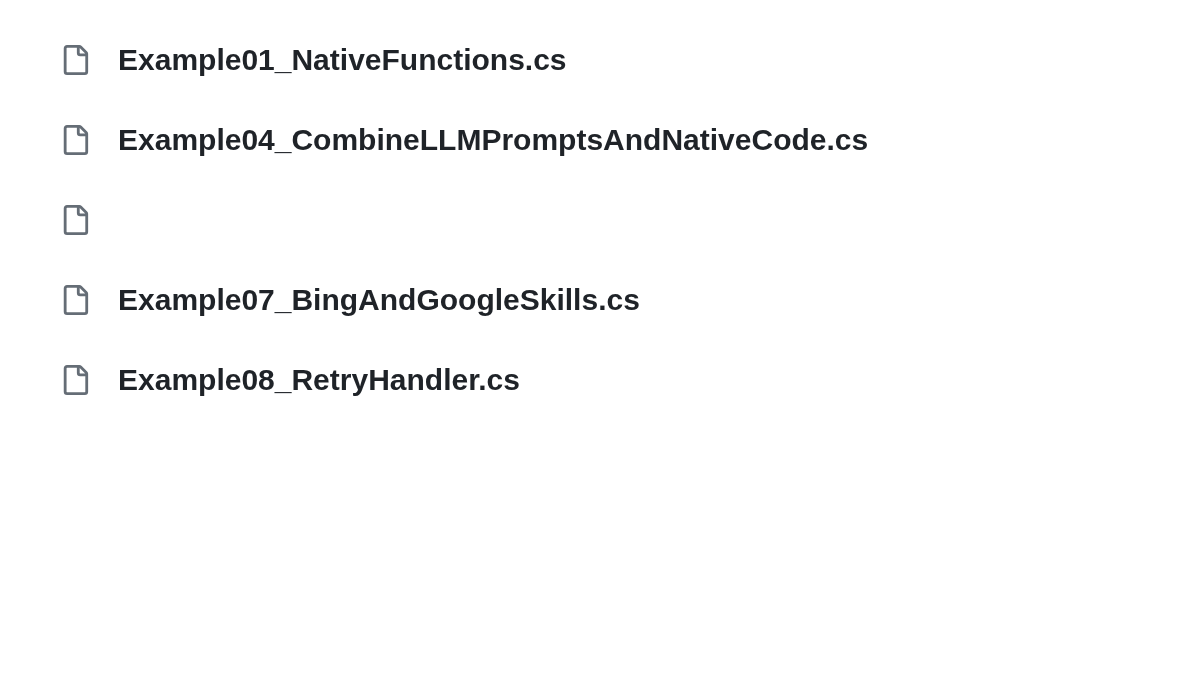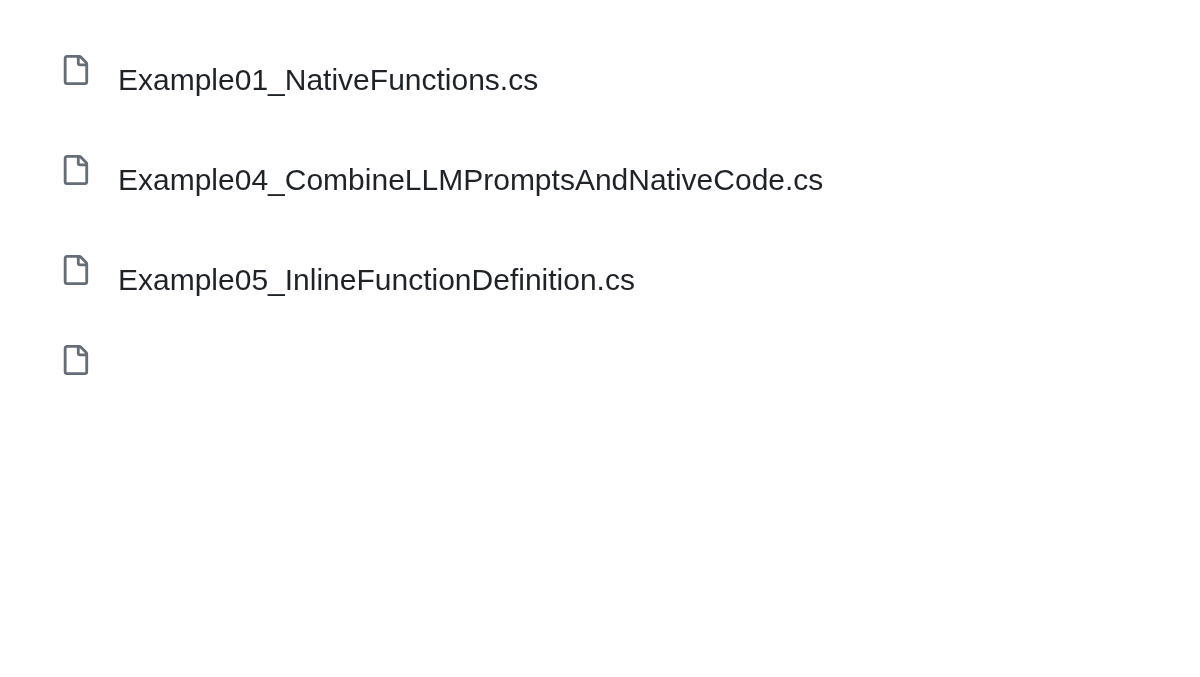--- a/index.html
+++ b/index.html
@@ -33,24 +33,23 @@
       display: flex;
       align-items: center;
       justify-content: center;
     }
     .file-icon svg {
       display: block;
     }
     .file-name {
       font-size: 30px;
       color: #1f2328;
-      font-weight: 400;
+      font-weight: 700;
       line-height: 1.2;
       white-space: nowrap;
-      margin-top: 20px;
     }
   </style>
 </head>
 <body>
 
 <div class="file-list">
 
   <div class="file-row">
     <span class="file-icon">
       <svg width="30" height="36" viewBox="0 0 16 16" fill="none">
@@ -70,26 +69,34 @@
     </span>
     <a class="file-name">Example04_CombineLLMPromptsAndNativeCode.cs</a>
   </div>
 
   <div class="file-row">
     <span class="file-icon">
       <svg width="30" height="36" viewBox="0 0 16 16" fill="none">
         <path d="M2 1.75C2 .784 2.784 0 3.75 0h6.586c.464 0 .909.184 1.237.513l2.914 2.914c.329.328.513.773.513 1.237v9.586A1.75 1.75 0 0 1 13.25 16h-9.5A1.75 1.75 0 0 1 2 14.25Zm1.75-.25a.25.25 0 0 0-.25.25v12.5c0 .138.112.25.25.25h9.5a.25.25 0 0 0 .25-.25V6h-2.75A1.75 1.75 0 0 1 9 4.25V1.5Zm6.75.062V4.25c0 .138.112.25.25.25h2.688l-.011-.013-2.914-2.914-.013-.011Z" fill="#656d76"></path>
       </svg>
     </span>
-    <a class="file-name">Example05_InlineFunctionDefinition.cs</a>
   </div>
 
 
   <div class="file-row">
     <span class="file-icon">
       <svg width="30" height="36" viewBox="0 0 16 16" fill="none">
         <path d="M2 1.75C2 .784 2.784 0 3.75 0h6.586c.464 0 .909.184 1.237.513l2.914 2.914c.329.328.513.773.513 1.237v9.586A1.75 1.75 0 0 1 13.25 16h-9.5A1.75 1.75 0 0 1 2 14.25Zm1.75-.25a.25.25 0 0 0-.25.25v12.5c0 .138.112.25.25.25h9.5a.25.25 0 0 0 .25-.25V6h-2.75A1.75 1.75 0 0 1 9 4.25V1.5Zm6.75.062V4.25c0 .138.112.25.25.25h2.688l-.011-.013-2.914-2.914-.013-.011Z" fill="#656d76"></path>
       </svg>
     </span>
+    <a class="file-name">Example07_BingAndGoogleSkills.cs</a>
   </div>
 
+  <div class="file-row">
+    <span class="file-icon">
+      <svg width="30" height="36" viewBox="0 0 16 16" fill="none">
+        <path d="M2 1.75C2 .784 2.784 0 3.75 0h6.586c.464 0 .909.184 1.237.513l2.914 2.914c.329.328.513.773.513 1.237v9.586A1.75 1.75 0 0 1 13.25 16h-9.5A1.75 1.75 0 0 1 2 14.25Zm1.75-.25a.25.25 0 0 0-.25.25v12.5c0 .138.112.25.25.25h9.5a.25.25 0 0 0 .25-.25V6h-2.75A1.75 1.75 0 0 1 9 4.25V1.5Zm6.75.062V4.25c0 .138.112.25.25.25h2.688l-.011-.013-2.914-2.914-.013-.011Z" fill="#656d76"></path>
+      </svg>
+    </span>
+    <a class="file-name">Example08_RetryHandler.cs</a>
+  </div>
 
 </div>
 
 </body></html>

